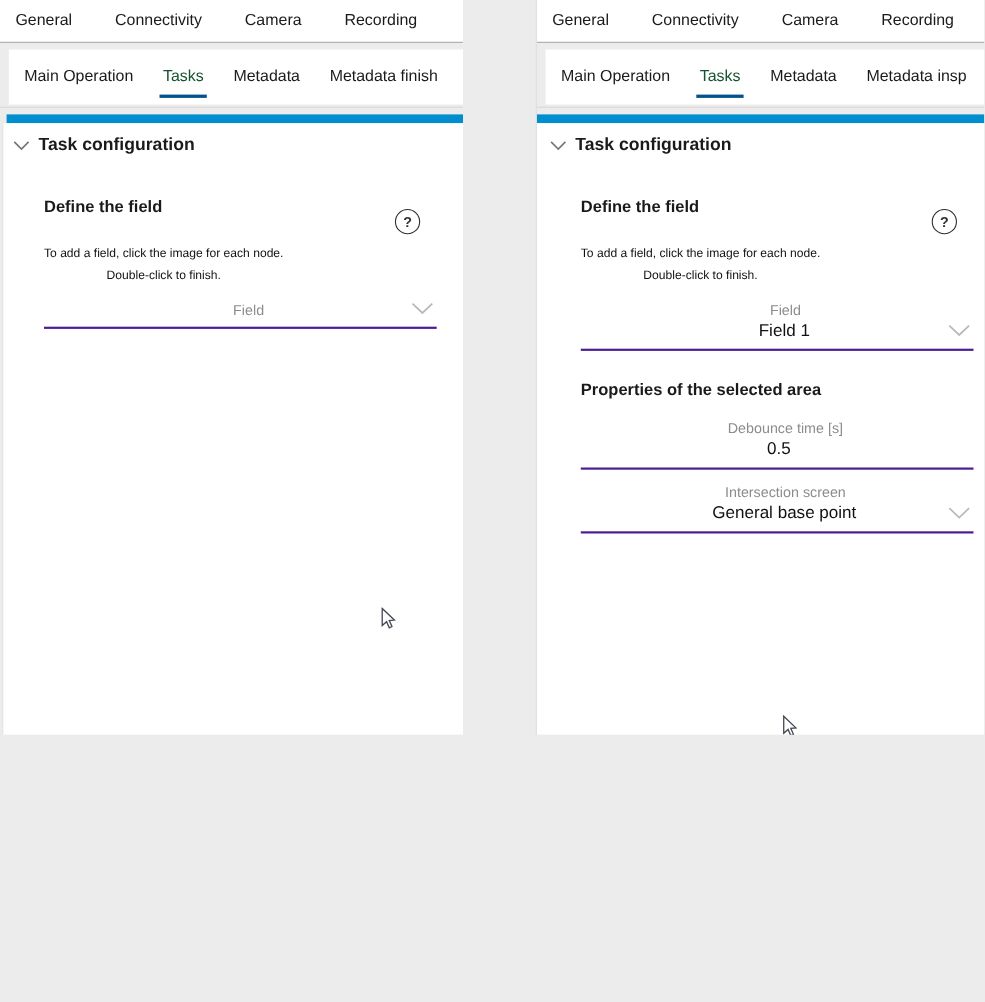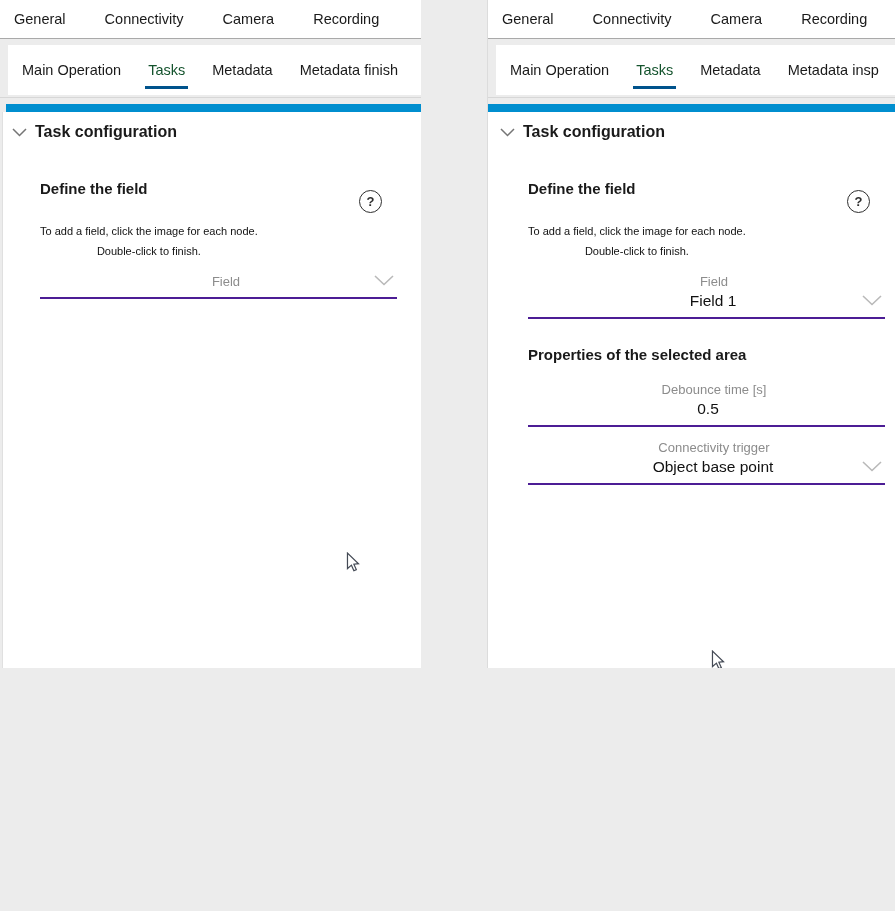--- a/index.html
+++ b/index.html
@@ -180,22 +180,22 @@
     </div>
 
     <div class="step-heading heading-props">Properties of the selected area</div>
 
     <div class="input-group group-debounce">
       <div class="in-label">Debounce time [s]</div>
       <div class="in-value">0.5</div>
     </div>
 
     <div class="input-group group-intersection">
-      <div class="in-label">Connectivity trigger</div>
-      <div class="in-value">Object base point</div>
+      <div class="in-label">Intersection screen</div>
+      <div class="in-value">General base point</div>
       <svg class="dd-chevron" width="20" height="11" viewBox="0 0 20 11">
         <polyline points="1,1 10,9.5 19,1" fill="none" stroke="#b9b9b9" stroke-width="1.6"></polyline>
       </svg>
     </div>
 
     <svg class="cursor" style="left:223px;top:650px;" width="14" height="21" viewBox="0 0 12 19">
       <path d="M1 1 L1 15 L4.6 11.9 L6.8 16.9 L9 15.9 L6.8 11 L11 10.6 Z" fill="#ffffff" stroke="#444a55" stroke-width="1.1"></path>
     </svg>
 
     <div class="btn-row">

